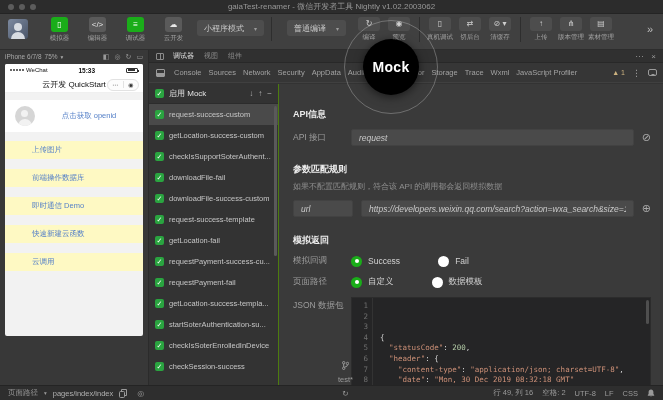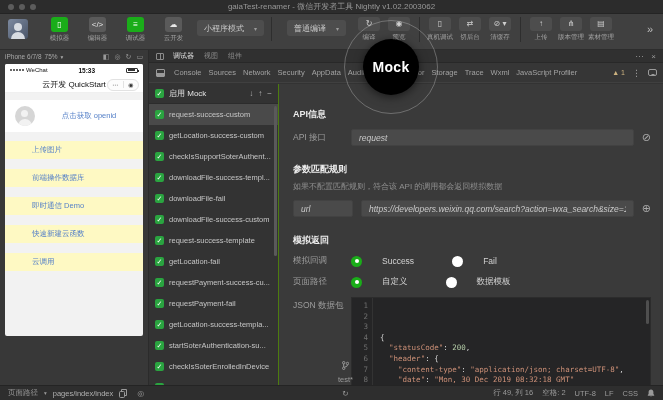--- a/index.html
+++ b/index.html
@@ -89,21 +89,21 @@
   .frow{ display:flex; align-items:center; margin-bottom:9px;}
   .flabel{ width:58px; flex:none; font-size:8.5px; color:#9c9c9c;}
   .finput{ height:17px; flex:1; background:#4a4a4a; border:1px solid #424242; border-radius:2px; padding:0 7px; font-size:8.5px; color:#c9c9c9; font-family:"Liberation Sans","DejaVu Sans",sans-serif; overflow:hidden; white-space:nowrap; min-width:0;}
   input.finput{ outline:none;font-style:italic; }
   .keyinput{ flex:none; width:60px;}
   .row-ico{ flex:none; margin-left:8px; font-size:11px; color:#a9a9a9; line-height:11px;}
   .hint{ font-size:8px; color:#8f8f8f; margin:-3px 0 8px;}
   .radio{ width:11px; height:11px; border-radius:50%; background:#fff; position:relative; flex:none;}
   .radio.on{ background:#1aad19;}
   .radio.on::after{ content:""; position:absolute; left:3.5px; top:3.5px; width:4px; height:4px; border-radius:50%; background:#fff;}
-  .ropt{ display:flex; align-items:center; gap:20px; margin-right:38px;}
+  .ropt{ display:flex; align-items:center; gap:6px; margin-right:38px;}
   .rlab{ font-size:8.5px; color:#d2d2d2;}
   .jsonrow{ align-items:flex-start;}
   .jsonrow .flabel{ padding-top:3px;}
   .editor{ flex:1; height:117px; background:#252526; border:1px solid #2c2c2c; display:flex; position:relative; overflow:hidden; font-family:"DejaVu Sans Mono","Liberation Mono",monospace;}
   .gutter{ width:21px; flex:none; padding:3px 4px 0 0; text-align:right; font-size:7.5px; line-height:10.6px; color:#6e6e6e; border-right:1px solid #333;}
   .codecol{ flex:1; padding:3px 0 0 7px; font-size:7.5px; line-height:10.6px; color:#d4d4d4; white-space:pre; overflow:hidden;}
   .codecol .str{ color:#ce9178;}
   .codecol .num{ color:#b5cea8;}
   .ed-scroll{ position:absolute; right:1px; top:2px; width:3px; height:24px; background:#4f4f4f; border-radius:2px;}
   
@@ -334,24 +334,20 @@
             <div class="mock-item">
               <span class="cb"></span>
               <span class="lab">getLocation-success-custom</span>
             </div>
 
             <div class="mock-item">
               <span class="cb"></span>
               <span class="lab">checkIsSupportSoterAuthent...</span>
             </div>
 
-            <div class="mock-item">
-              <span class="cb"></span>
-              <span class="lab">downloadFile-success-templ...</span>
-            </div>
 
             <div class="mock-item">
               <span class="cb"></span>
               <span class="lab">downloadFile-fail</span>
             </div>
 
             <div class="mock-item">
               <span class="cb"></span>
               <span class="lab">downloadFile-success-custom</span>
             </div>

